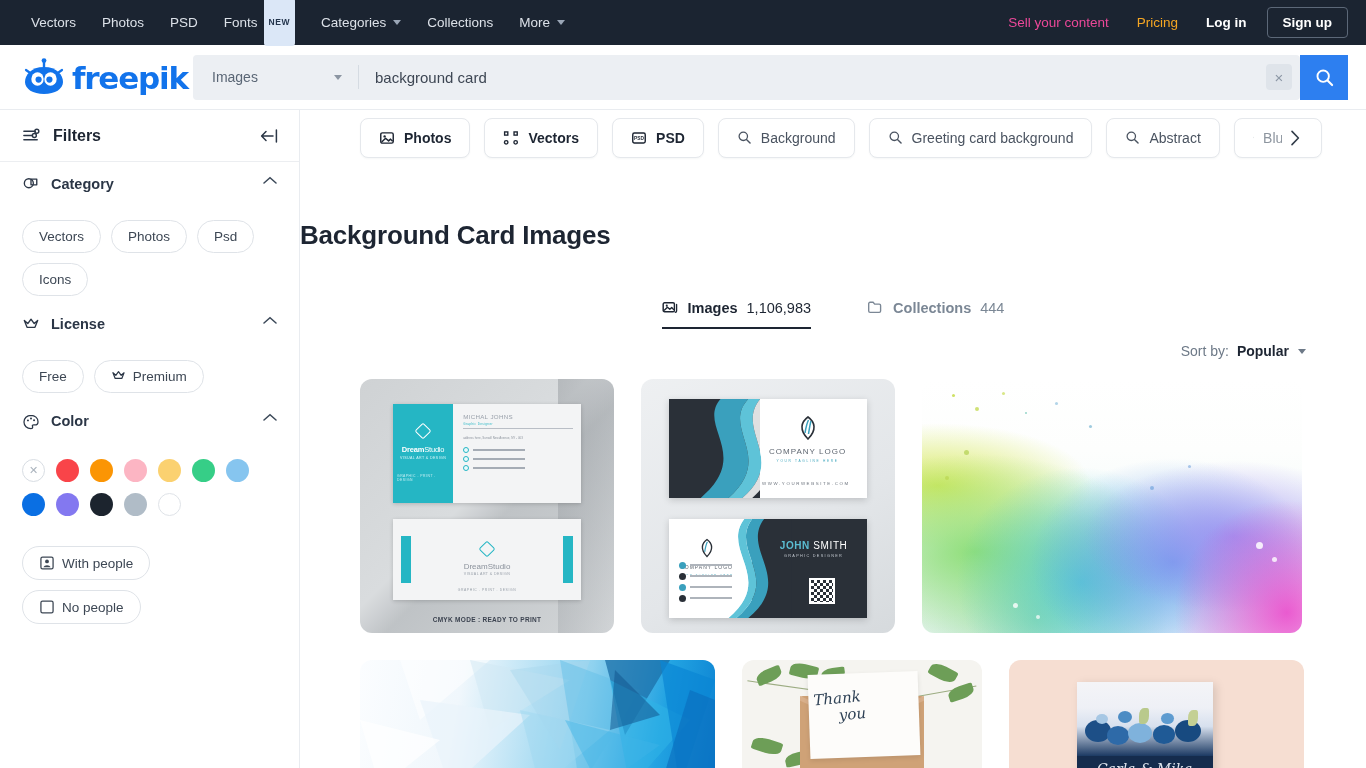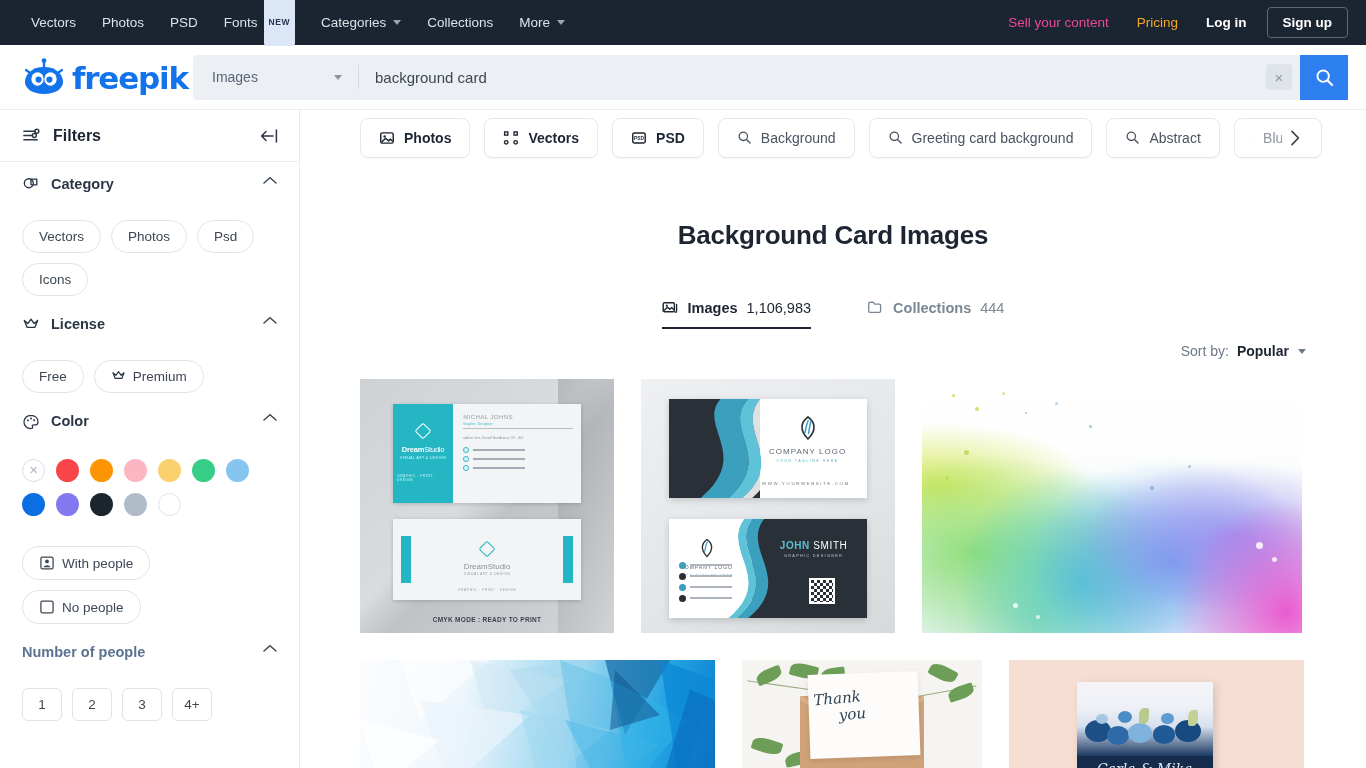--- a/index.html
+++ b/index.html
@@ -301,21 +301,21 @@
   .chip-next {
     position: absolute;
     right: 58px;
     width: 26px; height: 26px;
     display: flex; align-items: center; justify-content: center;
     color: #333d4a;
     cursor: pointer;
     background: #fff;
   }
   .page-title {
-    text-align: center;
+    text-align: left;
     font-size: 26px;
     font-weight: bold;
     color: #1d2532;
     margin-top: 55px;
     letter-spacing: -.2px;
   }
   .tabs {
     display: flex;
     justify-content: center;
     gap: 56px;
@@ -348,21 +348,21 @@
   .sort-val { color: #1d2532; font-weight: bold; cursor: pointer; }
 
   
   .grid {
     display: flex;
     flex-wrap: wrap;
     gap: 27px;
     padding: 20px 60px 0 60px;
   }
   .card {
-    border-radius: 0;
+    border-radius: 12px;
     overflow: hidden;
     cursor: pointer;
     position: relative;
     flex-shrink: 0;
   }
 
   
   .bc-mock { width: 100%; height: 100%; position: relative; background:
       linear-gradient(135deg,#cfd2d4 0%,#d9dcde 45%,#bfc3c6 55%,#d4d7d9 100%); }
   .bc-sheet { position: absolute; background: #f3f4f5; box-shadow: 0 1px 4px rgba(0,0,0,.18); }
@@ -653,36 +653,20 @@
         </span>
         <span class="pill">
           <svg width="16" height="16" viewBox="0 0 20 20">
             <rect x="2.4" y="2.6" width="15.2" height="14.8" rx="2" fill="none" stroke="#3d4754" stroke-width="1.6"></rect>
           </svg>
           <span>No people</span>
         </span>
       </div>
     </div>
 
-    <div class="fsection">
-      <div class="fsection-head">
-        <span class="fsection-title muted">Number of people</span>
-        <span class="chev-up">
-          <svg width="14" height="9" viewBox="0 0 14 9">
-              <path d="M1 7 L7 1.8 L13 7" fill="none" stroke="#3c4959" stroke-width="1.5" stroke-linecap="round"></path>
-            </svg>
-        </span>
-      </div>
-      <div class="pill-row">
-        <span class="pill num">1</span>
-        <span class="pill num">2</span>
-        <span class="pill num">3</span>
-        <span class="pill num">4+</span>
-      </div>
-    </div>
   </aside>
 
   <main class="main">
 
     <div class="chip-row">
       <span class="chip strong">
         <svg width="16" height="16" viewBox="0 0 20 20">
           <rect x="2.2" y="3.6" width="15.6" height="12.8" rx="2" fill="none" stroke="#1d2532" stroke-width="1.8"></rect>
           <circle cx="7" cy="8" r="1.5" fill="#1d2532"></circle>
           <path d="M3.4 15 L8.2 10.4 L12 13.6 L14.4 11.4 L17 14.2" fill="none" stroke="#1d2532" stroke-width="1.8" stroke-linejoin="round"></path>

